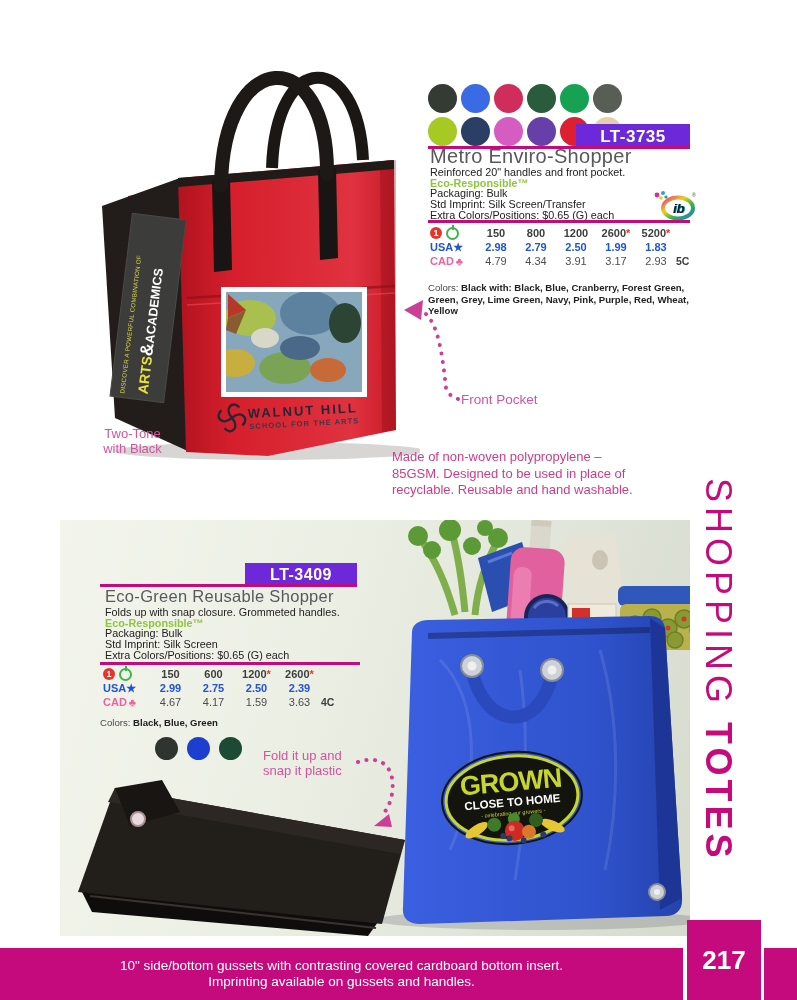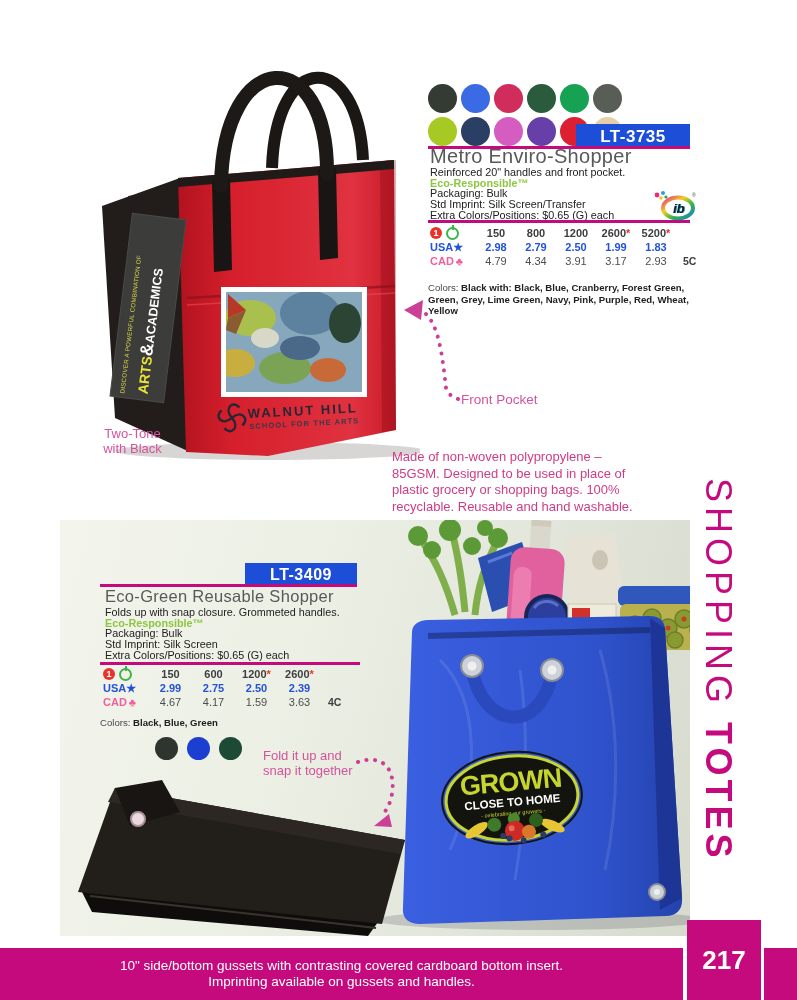--- a/index.html
+++ b/index.html
@@ -1,21 +1,21 @@
 <!DOCTYPE html>
 <html><head>
 <meta charset="utf-8">
 <style>
   html,body{margin:0;padding:0;background:#ffffff;}
   .page{position:relative;width:797px;height:1000px;background:#ffffff;overflow:hidden;
         font-family:"Liberation Sans",sans-serif;color:#232021;}
   .abs{position:absolute;}
 
   
-  .badge{background:#1d4ed8;color:#fff;font-weight:700;display:flex;align-items:center;justify-content:center;letter-spacing:.5px;}
+  .badge{background:#6d28d9;color:#fff;font-weight:700;display:flex;align-items:center;justify-content:center;letter-spacing:.5px;}
   .rule{background:#c50a7e;}
 
   
   .prod-title{font-size:20px;color:#58595b;letter-spacing:.3px;line-height:18px;white-space:nowrap;}
   .dline{font-size:10.8px;line-height:10.7px;color:#232021;white-space:nowrap;}
   .dline .lab{font-weight:400;text-align:center;}
   .dline .val{font-weight:400;}
   .eco{color:#8dc63f;font-weight:700;}
 
   
@@ -29,21 +29,21 @@
   .prow{display:flex;align-items:center;height:14px;}
   .plab{width:46px;font-weight:700;display:flex;align-items:center;}
   .pc{width:40px;text-align:center;font-weight:700;}
   .pt2 .pc{width:43px;}
   .head{color:#3d3e40;}
   .usa-l{color:#2152d9;text-align:right;}
   .usa .pc{color:#2152d9;}
   .cad-l{color:#f0609e;font-weight:700;}
   .cad .pc{font-weight:400;color:#4c4d4f;}
   .star{color:#e8332a;font-weight:700;}
-  .code{font-weight:600;color:#3d3e40;margin-left:7px;font-size:10.5px;}
+  .code{font-weight:600;color:#3d3e40;margin-left:0;font-size:10.5px;}
   .ic-one{display:inline-block;width:12px;height:12px;border-radius:50%;background:#e8332a;color:#fff;
           font-size:9px;font-weight:700;text-align:center;line-height:12px;}
   .ic-power{display:inline-block;width:9px;height:9px;border:2px solid #3cb54a;border-radius:50%;
             margin-left:4px;position:relative;}
   .ic-power::after{content:"";position:absolute;left:50%;top:-4px;width:2px;height:5px;background:#3cb54a;transform:translateX(-50%);}
   .leaf{margin-left:2px;}
 
   .colors-line{font-size:9.6px;line-height:11.5px;color:#232021;}
   .colors-line .lab{color:#4a4a4c;}
   .colors-line .val{font-weight:700;}
@@ -227,21 +227,20 @@
 
   <svg class="abs" style="left:396px;top:296px" width="160" height="120" viewBox="0 0 160 120">
     <polygon points="8,14 27,4 25,24" fill="#cc3f96"></polygon>
     <path d="M30,18 C42,30 46,55 50,92 C52,98 56,101 62,103" fill="none" stroke="#cc3f96" stroke-width="4" stroke-linecap="round" stroke-dasharray="0.1 8.5"></path>
   </svg>
   <div class="abs pink-note" style="left:461px;top:392px;font-size:13.5px">Front Pocket</div>
 
   <div class="abs made-of" style="left:392px;top:449px">
     <div>Made of non-woven polypropylene –</div>
     <div>85GSM. Designed to be used in place of</div>
-    <div>plastic grocery or shopping bags. 100%</div>
     <div>recyclable. Reusable and hand washable.</div>
   </div>
 
   <div class="abs photo2">
     <svg width="630" height="416" viewBox="0 0 630 416">
       <defs>
         <linearGradient id="blueG" x1="0" y1="0" x2="1" y2="0">
           <stop offset="0" stop-color="#3a5fe0"></stop>
             <stop offset="0.7" stop-color="#2f52cc"></stop>
             <stop offset="1" stop-color="#2443ae"></stop>
@@ -407,21 +406,21 @@
   </div>
 
   <div class="abs dot-row" style="left:155px;top:737px">
     <span class="dot" style="background-color: rgb(46, 53, 46);"></span>
     <span class="dot" style="background-color: rgb(28, 63, 210);"></span>
     <span class="dot" style="background-color: rgb(29, 74, 52);"></span>
   </div>
 
   <div class="abs pink-note" style="left:263px;top:748px">
     <div>Fold it up and</div>
-    <div>snap it together</div>
+    <div>snap it plastic</div>
   </div>
   <svg class="abs" style="left:352px;top:750px" width="60" height="80" viewBox="0 0 60 80">
     <path d="M6,12 C30,4 44,18 40,44 C38,54 35,60 30,65" fill="none" stroke="#cc3f96" stroke-width="4" stroke-linecap="round" stroke-dasharray="0.1 8.5"></path>
     <polygon points="22,76 37,64 40,77" fill="#cc3f96"></polygon>
   </svg>
 
   <div class="abs side-title">
     <span class="w1">SHOPPING</span><span class="w2">TOTES</span>
   </div>
 

